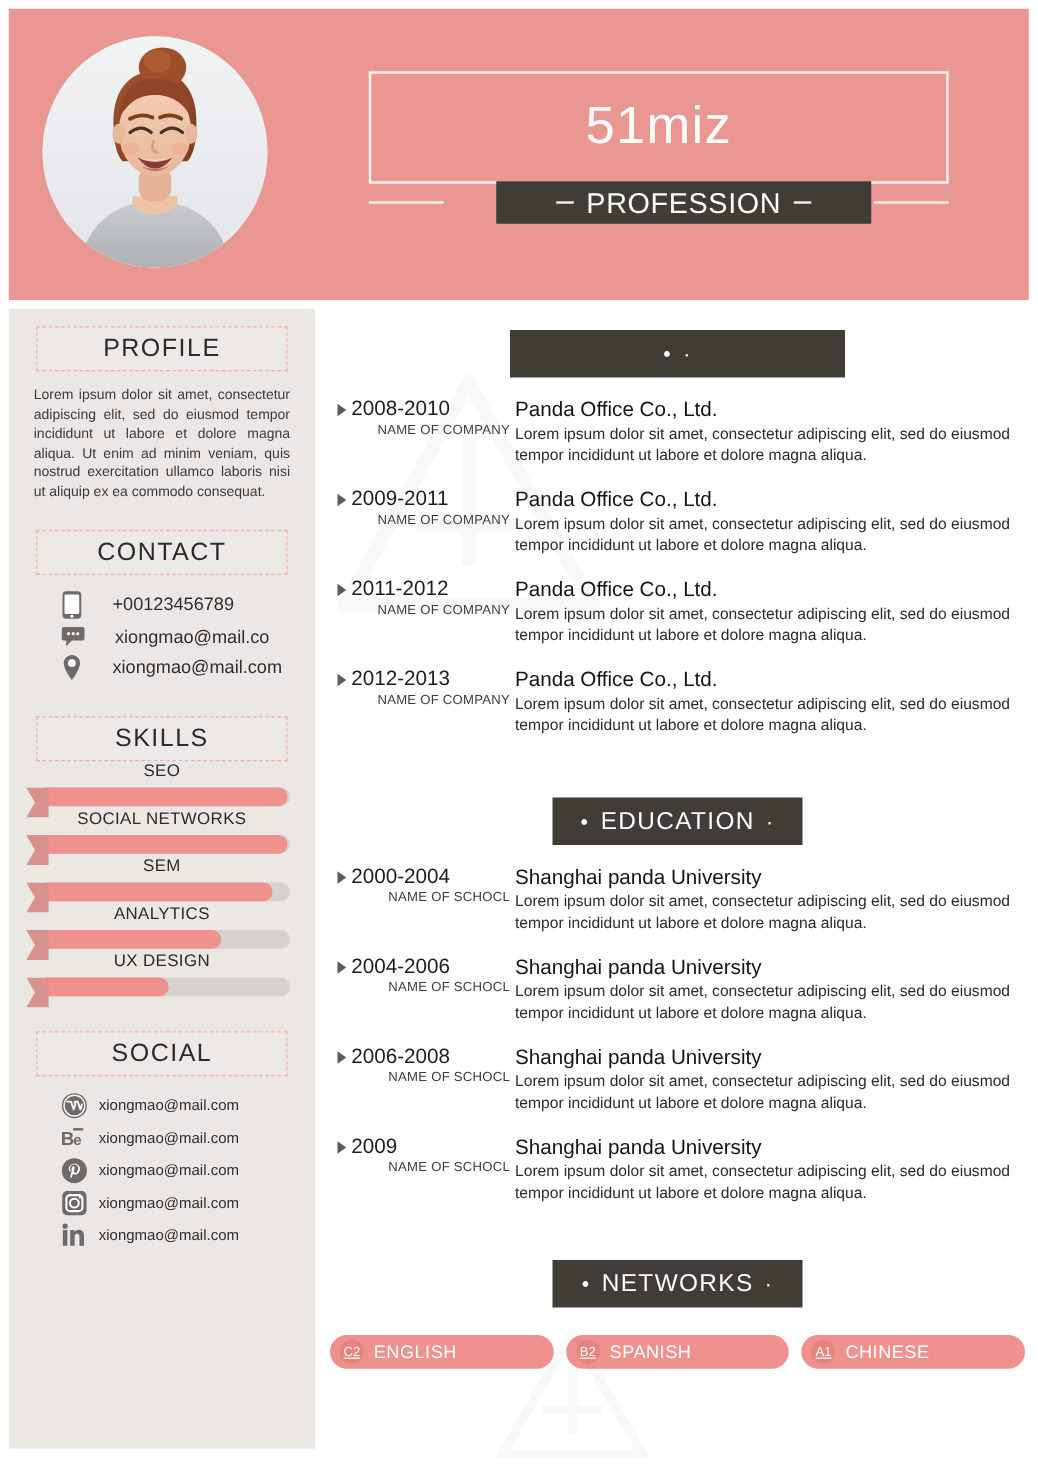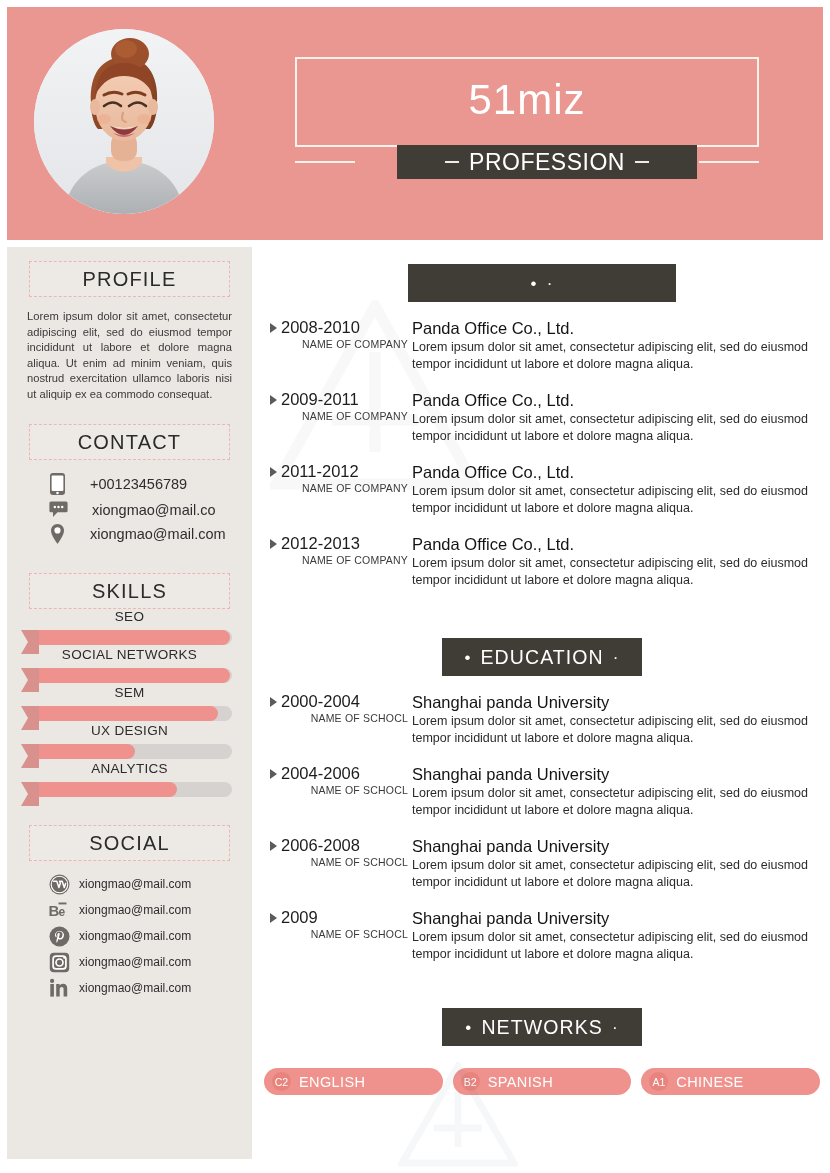--- a/index.html
+++ b/index.html
@@ -277,20 +277,21 @@
   .lang-level {
     width: 19px; height: 19px;
     border-radius: 50%;
     background: #e8837d;
     color: #ffffff;
     font-size: 10.5px;
     display: flex;
     align-items: center;
     justify-content: center;
     flex: 0 0 auto;
+    text-decoration: underline;
   }
   .lang-label {
     color: #ffffff;
     font-size: 14.5px;
     letter-spacing: .4px;
   }
 
   
   .watermark {
     position: absolute;
@@ -454,35 +455,35 @@
       <div class="skill-bar-wrap">
         <div class="skill-track"></div>
         <div class="skill-fill" style="width: 93%;"></div>
         <svg class="skill-tail" viewBox="0 0 18 24">
           <path d="M0 0h18v24H0l7-12Z" fill="#d8918d"></path>
         </svg>
       </div>
     </div>
 
     <div class="skill-block">
+      <div class="skill-name">ANALYTICS</div>
+      <div class="skill-bar-wrap">
+        <div class="skill-track"></div>
+        <div class="skill-fill" style="width: 72%;"></div>
+        <svg class="skill-tail" viewBox="0 0 18 24">
+          <path d="M0 0h18v24H0l7-12Z" fill="#d8918d"></path>
+        </svg>
+      </div>
+    </div>
+
+    <div class="skill-block">
       <div class="skill-name">UX DESIGN</div>
       <div class="skill-bar-wrap">
         <div class="skill-track"></div>
         <div class="skill-fill" style="width: 50%;"></div>
-        <svg class="skill-tail" viewBox="0 0 18 24">
-          <path d="M0 0h18v24H0l7-12Z" fill="#d8918d"></path>
-        </svg>
-      </div>
-    </div>
-
-    <div class="skill-block">
-      <div class="skill-name">ANALYTICS</div>
-      <div class="skill-bar-wrap">
-        <div class="skill-track"></div>
-        <div class="skill-fill" style="width: 72%;"></div>
         <svg class="skill-tail" viewBox="0 0 18 24">
           <path d="M0 0h18v24H0l7-12Z" fill="#d8918d"></path>
         </svg>
       </div>
     </div>
 
     <div style="height:26px"></div>
     <div class="side-heading">
       <span>SOCIAL</span>
     </div>

